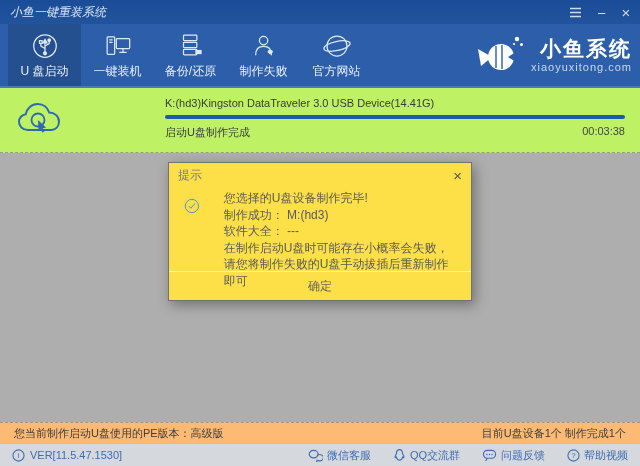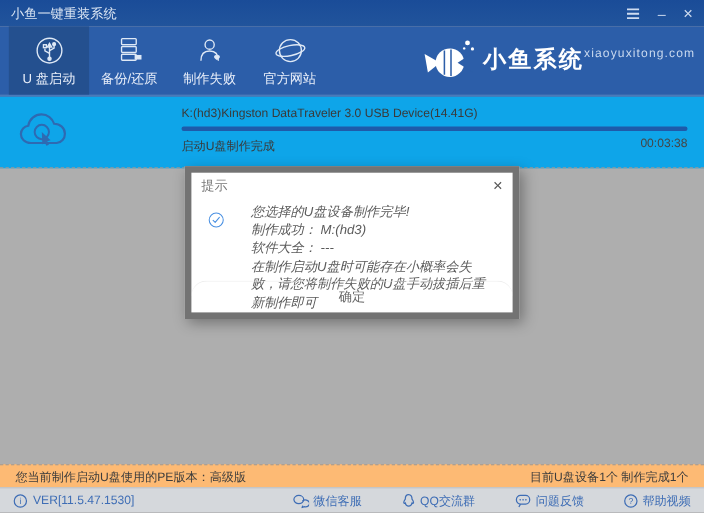--- a/index.html
+++ b/index.html
@@ -3,76 +3,76 @@
 <meta charset="utf-8">
 <style>
   * { margin:0; padding:0; box-sizing:border-box; }
   html,body { width:640px; height:466px; }
   body { font-family:"Liberation Sans","DejaVu Sans",sans-serif; background:#aeaeae; }
   .window { position:relative; width:640px; height:466px; overflow:hidden; background:#aeaeae; }
 
   
   .titlebar { position:absolute; top:0; left:0; right:0; height:24px;
     background:linear-gradient(#1a4c98,#21549c); display:flex; align-items:center;
-    padding:0 10px; color:#dde7f4; font-size:12px; }
+    padding:0 10px; color:#dde7f4; font-size:12px;font-style:italic; }
   .controls { margin-left:auto; display:flex; align-items:center; gap:16px; }
   .ctrl { cursor:pointer; color:#cfdcf0; display:flex; align-items:center; height:16px; }
   .ctrl-close { font-size:15px; line-height:1; }
   .ctrl-min { font-size:13px; line-height:1; }
 
   
   .nav { position:absolute; top:24px; left:0; right:0; height:64px; background:#2c5ea9;
     border-bottom:2px solid #4b7ab8; display:flex; padding-left:8px; }
   .nav-item { width:73px; display:flex; flex-direction:column; align-items:center;
     justify-content:center; gap:2px; cursor:pointer; }
   .nav-item.selected { background:#24508f; }
   .nav-label { font-size:12px; color:#e9effa; white-space:nowrap; }
   .nav-ico { width:30px; height:30px; display:block; }
 
   .logo { position:absolute; right:8px; top:0; height:62px; display:flex; align-items:center; gap:7px; }
-  .logo-text { display:flex; line-height:1.1; }
+  .logo-text { display:flex; flex-direction:column; line-height:1.1;align-items:flex-end; }
   .logo-name { font-size:21px; font-weight:bold; color:#ffffff; letter-spacing:2px; }
   .logo-domain { font-size:11px; color:#c9d9ef; letter-spacing:1px; }
 
   
   .progress-section { position:absolute; top:88px; left:0; right:0; height:65px;
-    background:#0ea5e9; border-bottom:1px dashed #989898; }
+    background:#bef264; border-bottom:1px dashed #989898; }
   .cloud { position:absolute; left:16px; top:11px; }
   .device { position:absolute; left:165px; top:9px; font-size:11px; color:#3a3a3a; }
   .bar-track { position:absolute; left:165px; top:27px; width:460px; height:4px;
     border-radius:2px; background:#1e5aa9; }
   .pstatus { position:absolute; left:165px; top:37px; font-size:11px; color:#3a3a3a; }
   .ptime { position:absolute; right:15px; top:37px; font-size:11px; color:#454545; }
 
   
   .main { position:absolute; top:154px; left:0; right:0; height:268px; background:#aeaeae; }
 
   
   .statusrow { position:absolute; left:0; right:0; top:422px; height:21px; background:#fdba74;
     border-top:1px dashed #989898; display:flex; justify-content:space-between; align-items:center;
     padding:0 14px; font-size:11px; color:#3c3c3c; }
 
   
   .footer { position:absolute; left:0; right:0; top:443px; height:23px; background:#d5d8dc;
     border-top:1px solid #c0c3c7; display:flex; align-items:center; padding:0 12px;
     font-size:11px; color:#3e6db5; }
   .ver { display:flex; align-items:center; gap:5px; }
-  .footer-links { margin-left:auto; display:flex; gap:36px;justify-content:flex-end; }
+  .footer-links { margin-left:auto; display:flex; gap:22px;justify-content:flex-end; }
   .flink { display:flex; align-items:center; gap:4px; cursor:pointer; color:#3e6db5; }
 
   
-  .dialog { position:absolute; left:168px; top:151px; width:304px; height:139px; background:#ffffff;
-    border:6px solid #737373; box-shadow:3px 4px 12px rgba(0,0,0,0.35); }
+  .dialog { position:absolute; left:168px; top:162px; width:304px; height:139px; background:#fde047;
+    border:1px solid #737373; box-shadow:3px 4px 12px rgba(0,0,0,0.35); }
   .dlg-header { height:24px; display:flex; align-items:center; justify-content:space-between; padding:0 9px; }
   .dlg-title { font-size:12px; color:#787878; }
   .dlg-close { font-size:15px; color:#555; cursor:pointer; line-height:1; }
-  .dlg-body { display:flex; padding:3px 14px 0 15px; gap:24px;font-style:italic; }
+  .dlg-body { display:flex; padding:3px 14px 0 15px; gap:24px; }
   .dlg-lines { font-size:12px; color:#5a5a5a; line-height:16.6px; }
   .dlg-footer { position:absolute; bottom:0; left:0; right:0; height:29px; border-top:1px solid #ececec;
-    display:flex; align-items:center; justify-content:center;border-radius:14px; }
+    display:flex; align-items:center; justify-content:center; }
   .dlg-ok { font-size:12px; color:#666; background:none; border:none; padding:4px 20px; cursor:pointer;
     font-family:inherit; }
 </style>
 </head>
 <body>
 
 <div class="window">
 
   <div class="titlebar">
     <span>小鱼一键重装系统</span>
@@ -94,20 +94,29 @@
         <circle cx="18" cy="18" r="13.5"></circle>
         <path d="M18 25.5V11.5M15.6 14.2 18 10.2l2.4 4z"></path>
         <path d="M18 21l-5-2.8v-2.6M18 18l5-2.8v-2.4"></path>
         <rect x="11.4" y="11.6" width="3.2" height="3.2"></rect>
         <circle cx="23" cy="11" r="1.5" fill="#dfe9f6"></circle>
         <circle cx="18" cy="26.8" r="1.7" fill="#dfe9f6"></circle>
       </svg>
       <span class="nav-label">U 盘启动</span>
     </div>
 
+    <div class="nav-item">
+      <svg class="nav-ico" viewBox="0 0 36 36" fill="none" stroke="#dfe9f6" stroke-width="1.5">
+        <rect x="5" y="7" width="9" height="21" rx="1"></rect>
+        <path d="M7.5 10.5h4M7.5 13.5h4"></path>
+        <rect x="16" y="9" width="16" height="12" rx="1"></rect>
+        <path d="M24 21v4M19.5 25.5h9"></path>
+      </svg>
+      <span class="nav-label">一键装机</span>
+    </div>
 
     <div class="nav-item">
       <svg class="nav-ico" viewBox="0 0 36 36" fill="none" stroke="#dfe9f6" stroke-width="1.5">
         <rect x="9" y="5" width="16" height="6.5" rx="1"></rect>
         <rect x="9" y="13.5" width="16" height="6.5" rx="1"></rect>
         <rect x="9" y="22" width="16" height="6.5" rx="1"></rect>
         <rect x="24" y="23.5" width="6" height="3.5" fill="#dfe9f6"></rect>
       </svg>
       <span class="nav-label">备份/还原</span>
     </div>

